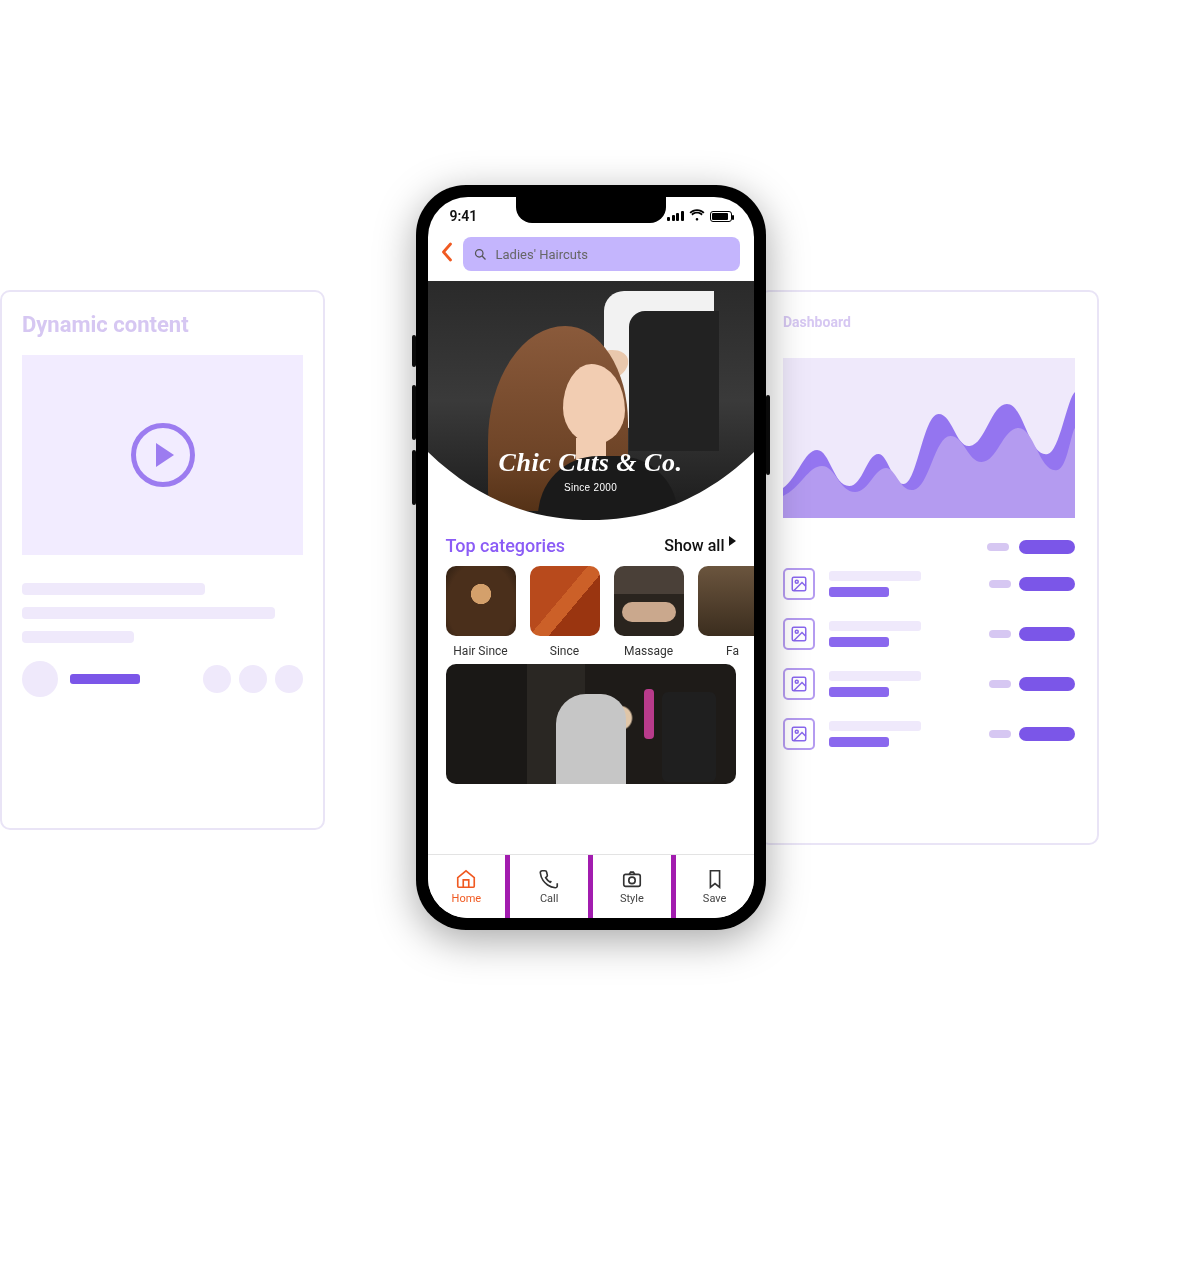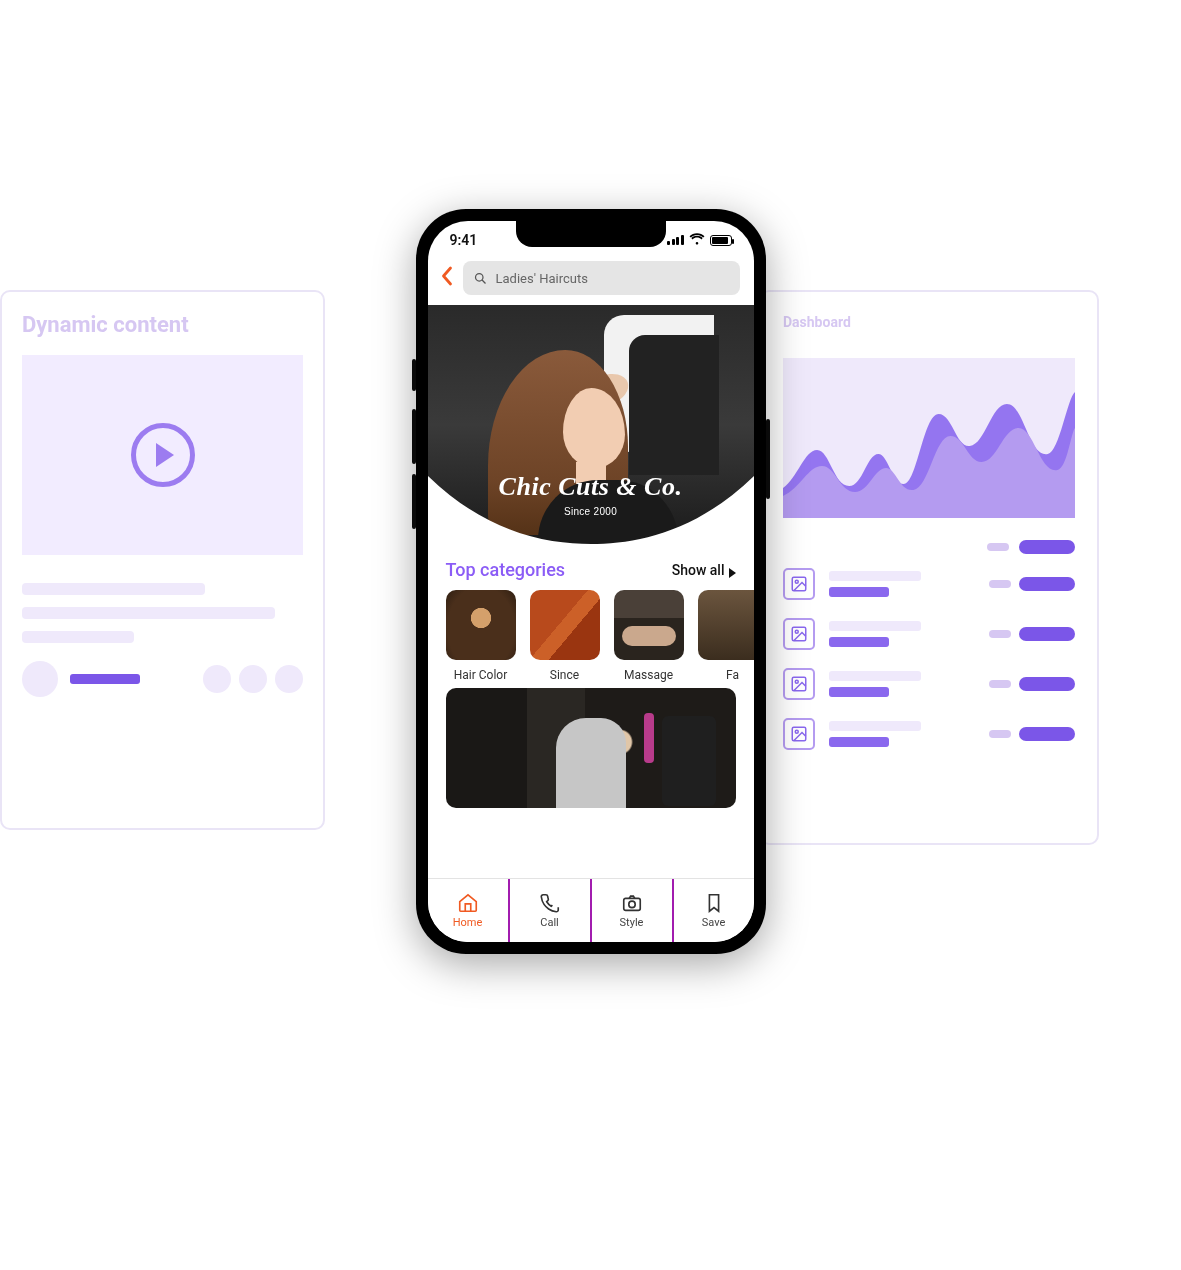--- a/index.html
+++ b/index.html
@@ -145,21 +145,20 @@
 
   
   .phone-wrap {
     position: absolute;
     left: 50%;
     transform: translateX(-50%);
     top: 185px;
     width: 350px;
     height: 745px;
     z-index: 5;
-    margin-top: 24px;
   }
   .phone-frame {
     position: absolute;
     inset: 0;
     border-radius: 50px;
     background: #000;
     box-shadow: 0 10px 40px rgba(0,0,0,0.35);
   }
   .side-btn { position: absolute; background: #0a0a0a; border-radius: 3px; }
   .side-btn.l1 { left: -4px; top: 150px; width: 4px; height: 32px; }
@@ -218,21 +217,21 @@
   }
   .back-chev {
     color: #f05a22;
     font-size: 22px;
     font-weight: 700;
     padding: 0 2px;
     cursor: pointer;
   }
   .search-box {
     flex: 1;
-    background: #e5e5e5;
+    background: #c4b5fd;
     border-radius: 8px;
     height: 34px;
     display: flex;
     align-items: center;
     padding: 16px 10px;
     gap: 8px;
     color: #666;
     font-size: 13px;
   }
   .search-box svg { width: 15px; height: 15px; stroke:#555; }
@@ -273,21 +272,21 @@
   .hero-text .brand { font-size:26px; font-style:italic; font-weight:600; letter-spacing:0.5px; }
   .hero-text .since { font-size:10px; margin-top:4px; font-family: Liberation Sans, sans-serif; letter-spacing:0.3px; }
 
   .section-row {
     display:flex;
     justify-content:space-between;
     align-items:center;
     padding: 14px 18px 10px 18px;
   }
   .section-title { color:#8b5cf6; font-size:18px; font-weight:500; }
-  .showall { font-size:14px; font-weight:500; color:#111; display:flex; align-items:flex-end; gap:4px; cursor:pointer; }
+  .showall { font-size:16px; font-weight:500; color:#111; display:flex; align-items:flex-start; gap:4px; cursor:pointer; }
   .showall span.tri { width:0;height:0;border-left:7px solid #111;border-top:5px solid transparent;border-bottom:5px solid transparent; }
 
   .cat-strip {
     display:flex;
     gap:14px;
     padding: 0 18px 6px 18px;
     overflow:hidden;
   }
   .cat-item { display:flex; flex-direction:column; align-items:center; gap:8px; flex-shrink:0; }
   .cat-thumb { width:70px; height:70px; border-radius:10px; background:#333; overflow:hidden; position:relative; }
@@ -321,21 +320,21 @@
     height:64px;
     background:#fff;
   }
   .tab {
     flex:1;
     display:flex;
     flex-direction:column;
     align-items:center;
     justify-content:center;
     gap:2px;
-    border-right:2px solid #a21caf;
+    border-right:5px solid #a21caf;
     font-size:11px;
     color:#444;
     cursor:pointer;
   }
   .tab:last-child{border-right:none;}
   .tab.active { color:#f05a22; }
   .tab svg { width:22px; height:22px; }
 </style>
 </head>
 <body>
@@ -516,21 +515,21 @@
         <div class="section-row">
           <div class="section-title">Top categories</div>
           <div class="showall">
             <span>Show all</span>
             <span class="tri"></span>
           </div>
         </div>
         <div class="cat-strip">
           <div class="cat-item">
             <div class="cat-thumb hairstyle"></div>
-            <div class="cat-label">Hair Color</div>
+            <div class="cat-label">Hair Since</div>
           </div>
           <div class="cat-item">
             <div class="cat-thumb color"></div>
             <div class="cat-label">Since</div>
           </div>
           <div class="cat-item">
             <div class="cat-thumb massage"></div>
             <div class="cat-label">Massage</div>
           </div>
           <div class="cat-item">

